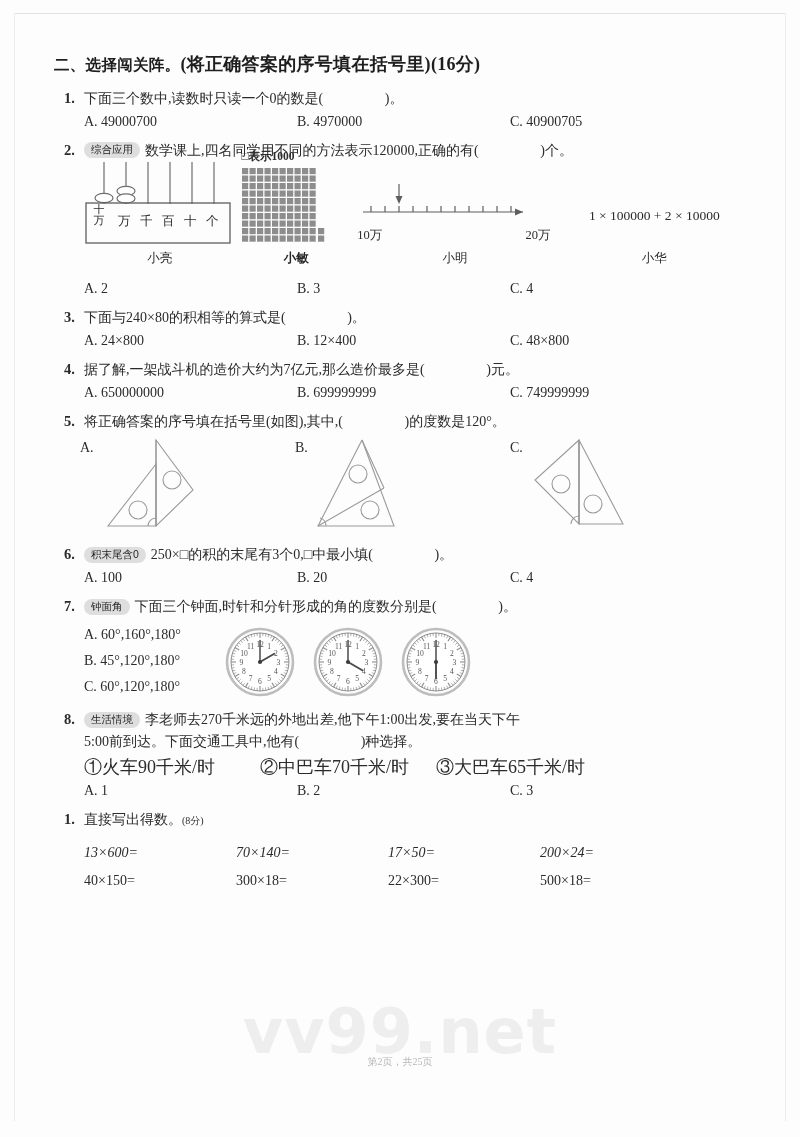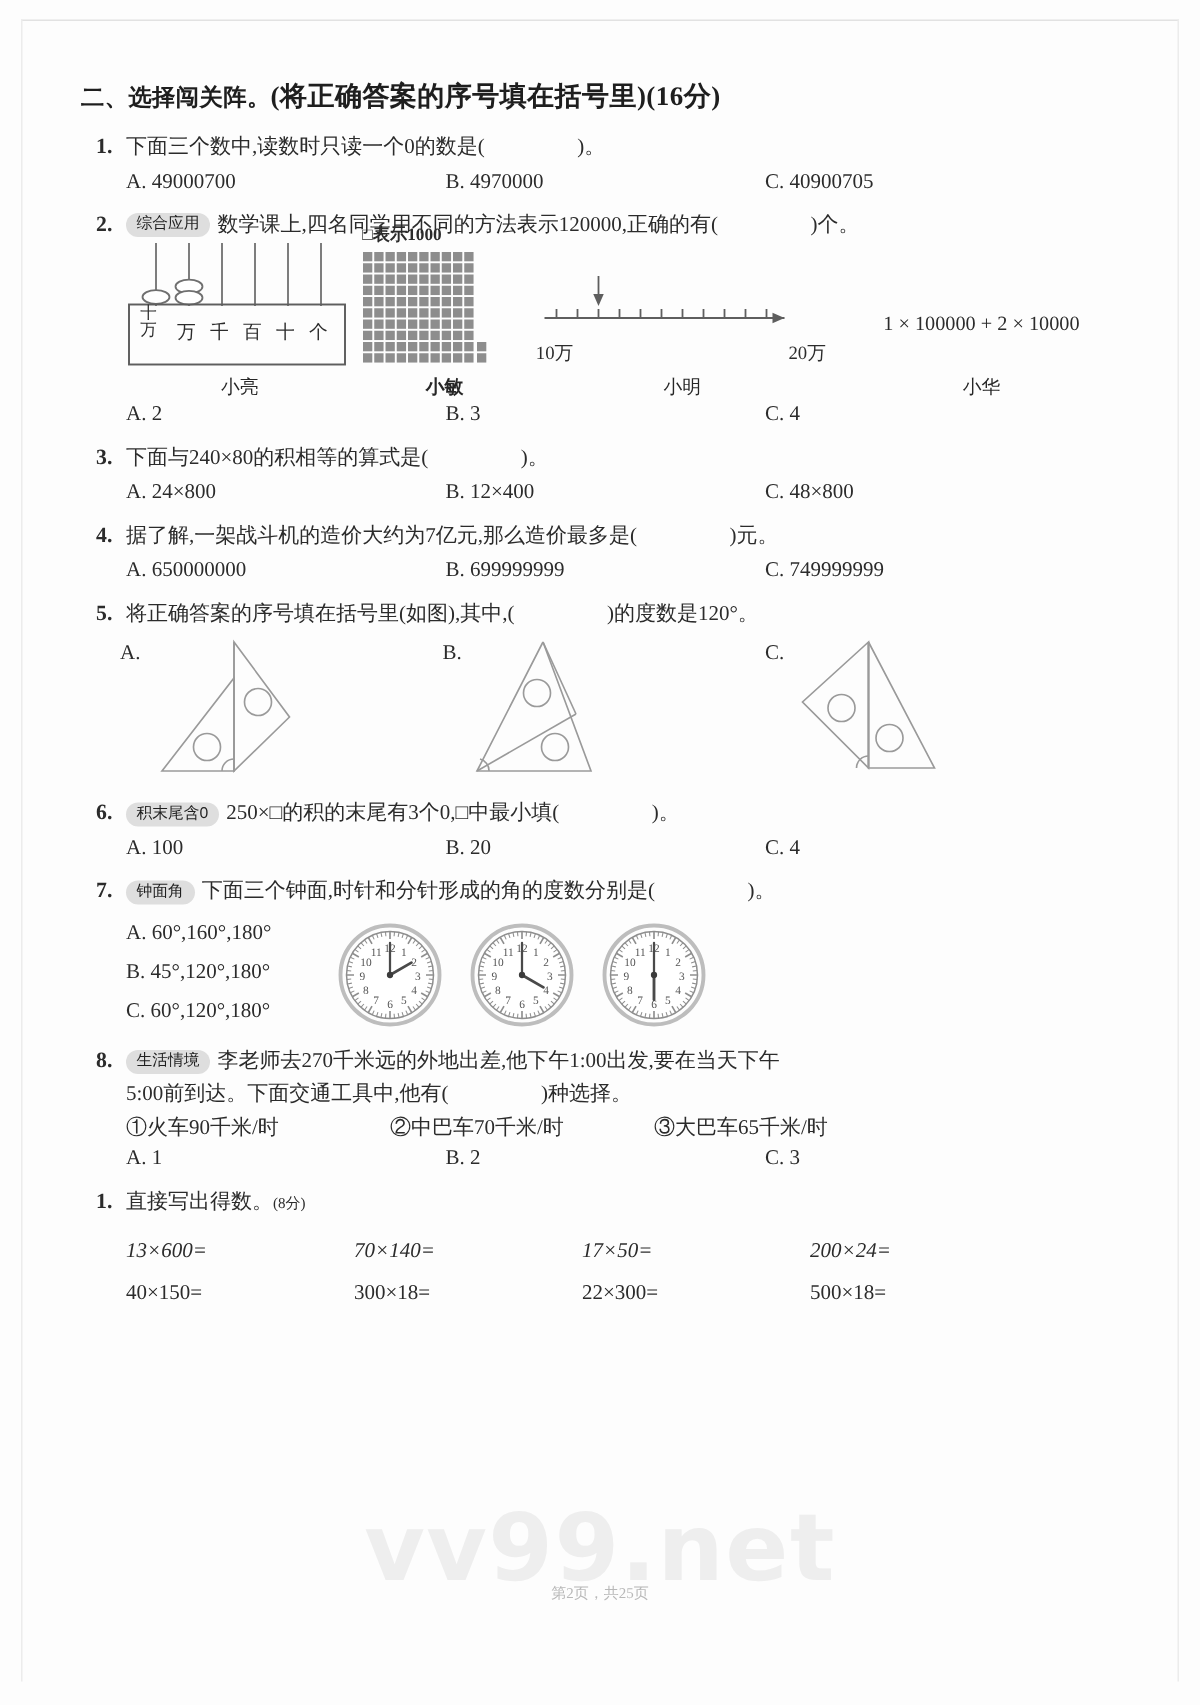--- a/index.html
+++ b/index.html
@@ -120,21 +120,21 @@
     padding-left: 30px;
     margin-top: 4px;
     font-size: 14px;
     line-height: 1.85;
   }
 
   .opts-circ {
     display: flex;
     padding-left: 30px;
     margin-top: 2px;
-    font-size: 14px;
+    font-size: 18px;
   }
   .opts-circ .oc { flex: 0 0 auto; }
   .oc1 { width: 176px; }
   .oc2 { width: 176px; }
 
   
   .fig-row-q2 {
     display: flex;
     align-items: flex-end;
     padding-left: 28px;
@@ -439,21 +439,21 @@
           </div>
           <div class="fig-name">小明</div>
         </div>
 
         <div class="fig-cell expr-fig">
           <div class="expr-txt">1 × 100000 + 2 × 10000</div>
           <div class="fig-name">小华</div>
         </div>
       </div>
 
-      <div class="opts" style="margin-top:2px;">
+      <div class="opts" style="margin-top:14px;">
         <span class="opt opt-a">A. 2</span>
         <span class="opt opt-b">B. 3</span>
         <span class="opt opt-c">C. 4</span>
       </div>
     </div>
 
     <div class="q">
       <div class="q-line">
         <span class="q-num">3.</span>
         <span class="q-text"><span>下面与240×80的积相等的算式是(</span><span class="blank-paren">　　</span><span>)。</span></span>

